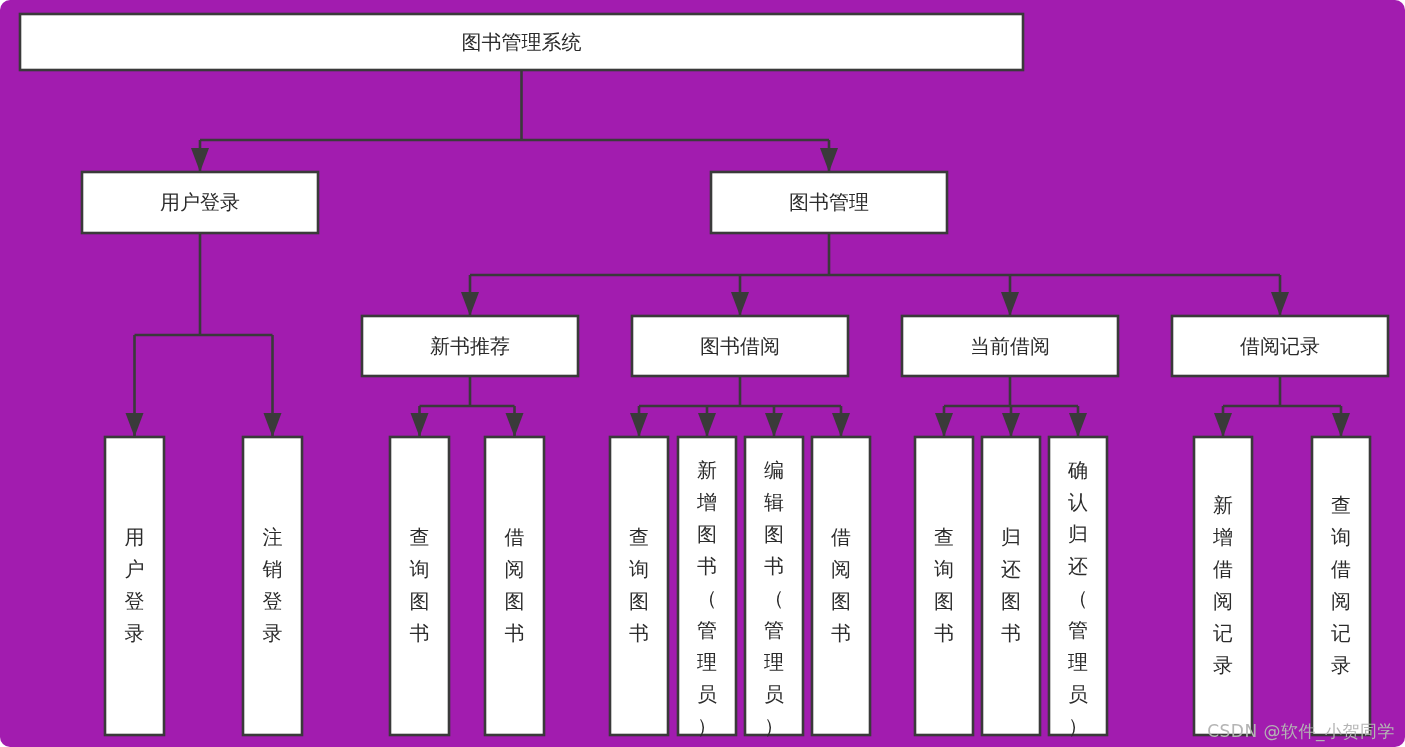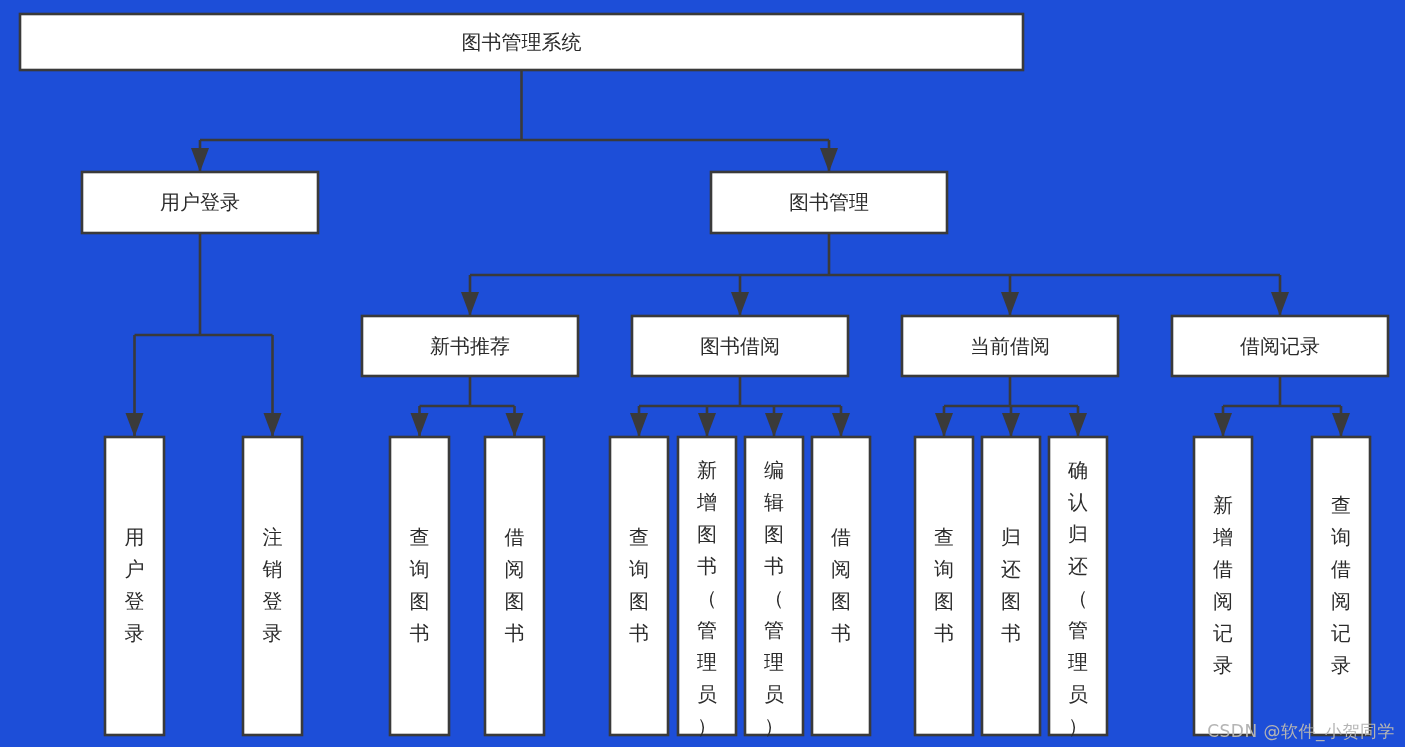--- a/index.html
+++ b/index.html
@@ -11,21 +11,22 @@
   body {
     width: 1405px;
     height: 747px;
     font-family: "DejaVu Sans", "Liberation Sans", sans-serif;
     overflow: hidden;
   }
   #diagram-root {
     position: relative;
     width: 1405px;
     height: 747px;
-    background: #1d4ed8;
+    background: #a21caf;
+    border-radius: 10px;
   }
   #diagram-svg {
     position: absolute;
     left: 0;
     top: 0;
     width: 1405px;
     height: 747px;
     display: block;
   }
   .node-box {

